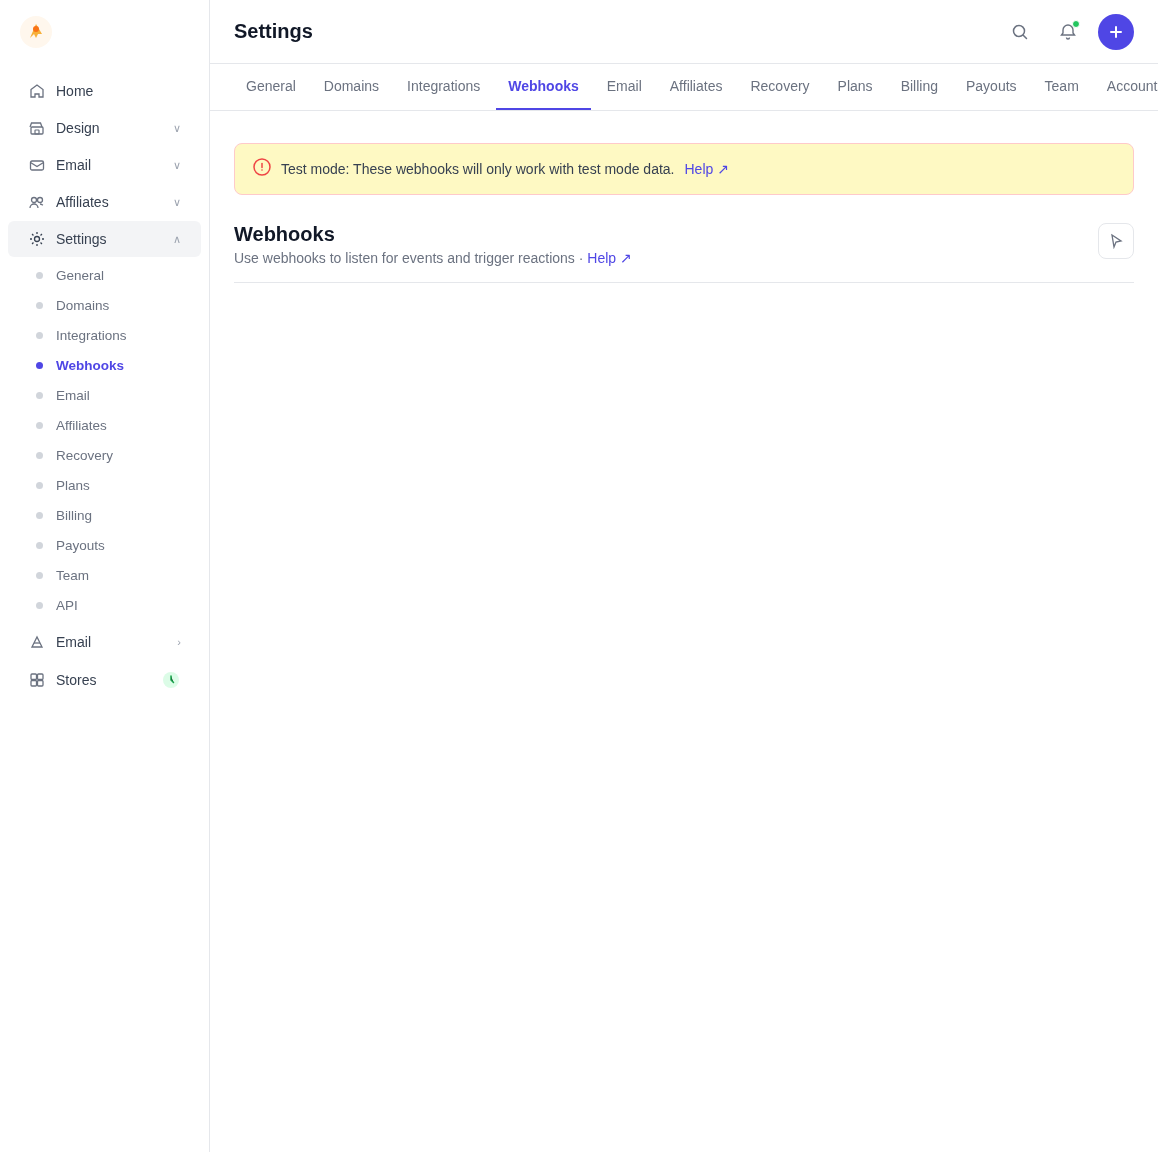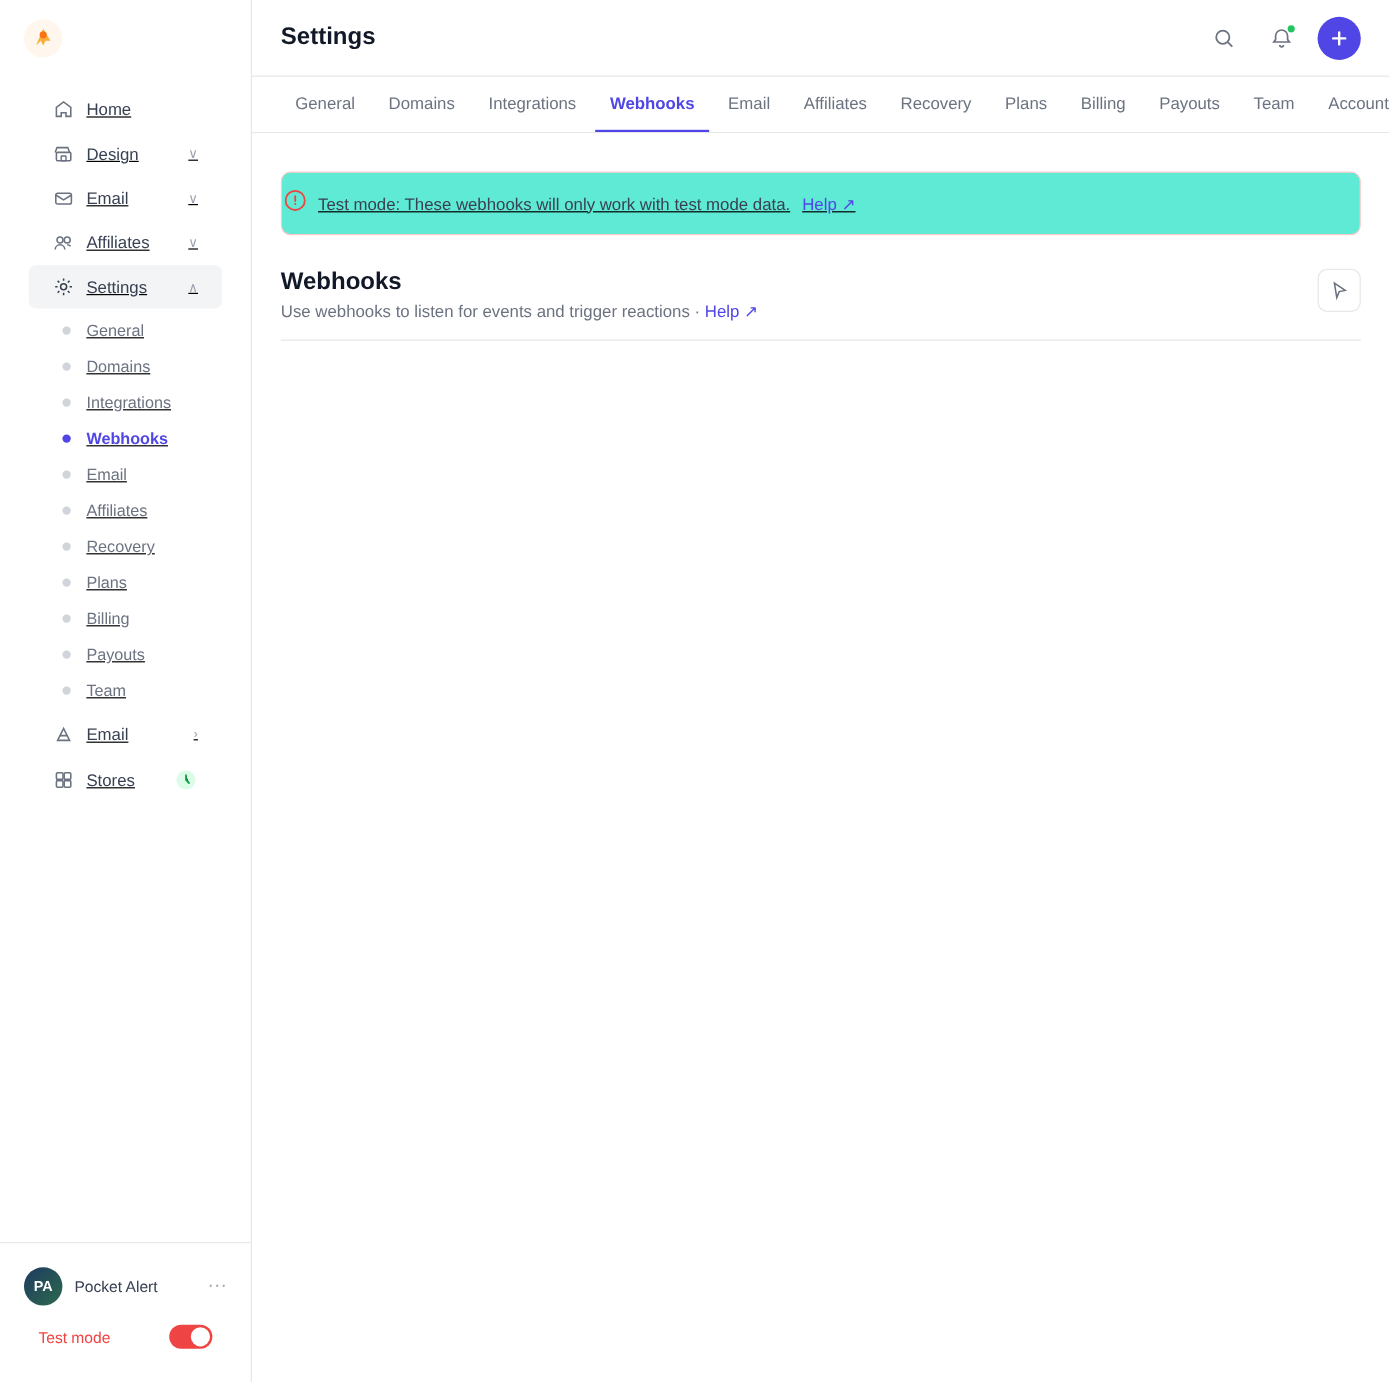--- a/index.html
+++ b/index.html
@@ -20,22 +20,21 @@
       padding: 16px 20px;
       display: flex;
       align-items: center;
     }
     .logo-icon {
       width: 32px;
       height: 32px;
     }
     .sidebar-nav {
       flex: 1;
-      padding: 8px 16px;
-      text-decoration: underline;
+      padding: 8px 0;
     }
     .nav-item {
       display: flex;
       align-items: center;
       padding: 9px 20px;
       cursor: pointer;
       font-size: 14px;
       color: #374151;
       border-radius: 6px;
       margin: 1px 8px;
@@ -257,29 +256,28 @@
     
     .content {
       flex: 1;
       padding: 32px 24px;
       overflow-y: auto;
       background: #fff;
     }
 
     
     .alert-banner {
-      background: #5eead4;
+      background: #fef9c3;
       border: 1px solid #fecaca;
       border-radius: 8px;
-      padding: 14px 2px;
+      padding: 14px 18px;
       display: flex;
       align-items: center;
       gap: 10px;
       margin-bottom: 28px;
-      text-decoration: underline;
     }
     .alert-icon {
       color: #ef4444;
       font-size: 16px;
       flex-shrink: 0;
     }
     .alert-text {
       font-size: 14px;
       color: #374151;
     }
@@ -433,20 +431,23 @@
       </div>
       <div class="sub-nav-item">
         <span>Billing</span>
       </div>
       <div class="sub-nav-item">
         <span>Payouts</span>
       </div>
       <div class="sub-nav-item">
         <span>Team</span>
       </div>
+      <div class="sub-nav-item">
+        <span>API</span>
+      </div>
     </div>
 
     <div class="nav-item">
       <span class="nav-item-icon">
         <svg width="16" height="16" viewBox="0 0 16 16" fill="none">
             <path d="M3 13L8 3l5 10H3z" stroke="#6b7280" stroke-width="1.3" fill="none"></path>
             <path d="M5 9h6" stroke="#6b7280" stroke-width="1.3"></path>
           </svg>
       </span>
       <span class="nav-item-label">Email</span>
@@ -465,31 +466,20 @@
       <span class="nav-item-label">Stores</span>
       <span class="nav-item-badge" style="margin-left: auto;">
         <svg width="20" height="20" viewBox="0 0 20 20">
             <circle cx="10" cy="10" r="8" fill="#dcfce7"></circle>
             <path d="M10 6v4l2.5 2.5" stroke="#16a34a" stroke-width="1.5" stroke-linecap="round"></path>
           </svg>
       </span>
     </div>
   </nav>
 
-  <div class="sidebar-bottom">
-    <div class="workspace-item">
-      <div class="workspace-avatar">PA</div>
-      <span class="workspace-name">Pocket Alert</span>
-      <span class="workspace-dots">···</span>
-    </div>
-    <div class="test-mode-bar">
-      <span class="test-mode-label">Test mode</span>
-      <div class="toggle"></div>
-    </div>
-  </div>
 </div>
 
 <div class="main">
 
   <div class="topbar">
     <h1 class="page-title">Settings</h1>
     <div class="topbar-actions">
       <button class="icon-btn" title="Search">
         <svg width="18" height="18" viewBox="0 0 18 18" fill="none">
           <circle cx="8" cy="8" r="5.5" stroke="#6b7280" stroke-width="1.5"></circle>

